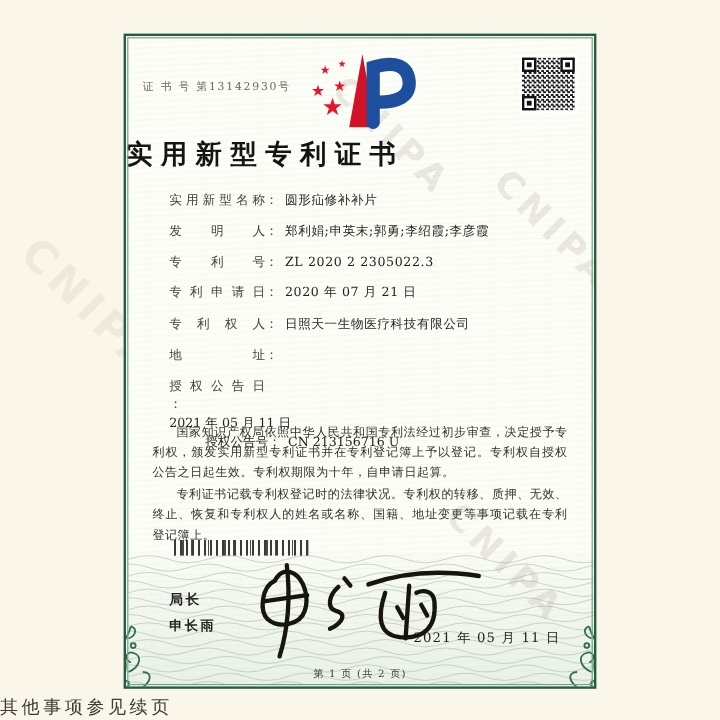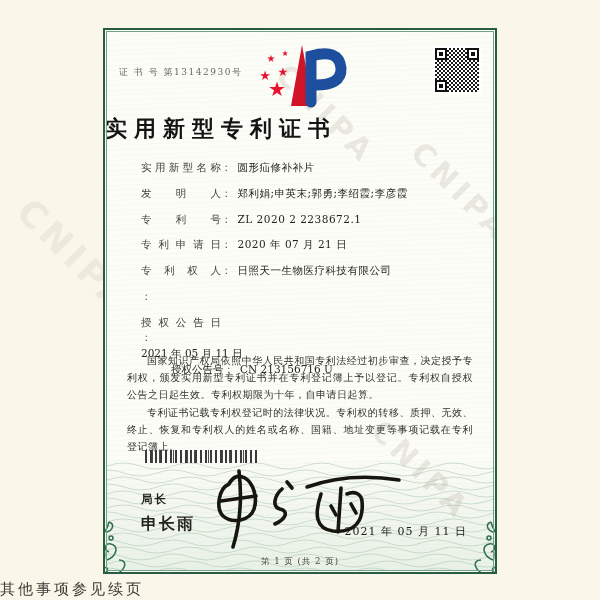--- a/index.html
+++ b/index.html
@@ -60,21 +60,21 @@
   
   .wave-band{position:absolute;left:2px;right:2px;bottom:2px;height:110px;overflow:hidden;
     background:linear-gradient(180deg,rgba(233,240,230,0.15),rgba(214,229,213,0.5));}
   .barcode{
     position:absolute;left:40px;top:420px;width:112px;height:13px;
     background-image:
       repeating-linear-gradient(90deg,#3a3a3a 0 2px,transparent 2px 5px),
       repeating-linear-gradient(90deg,#4a4a4a 0 1px,transparent 1px 7px);
   }
   .signer-title{position:absolute;left:36px;top:462px;font-size:11.5px;font-weight:bold;color:#23231f;letter-spacing:2px;}
-  .signer-name{position:absolute;left:36px;top:484px;font-size:16px;font-weight:bold;color:#23231f;letter-spacing:2px;}
+  .signer-name{position:absolute;left:36px;top:484px;font-size:11px;font-weight:bold;color:#23231f;letter-spacing:2px;}
   .signature{position:absolute;left:100px;top:432px;width:220px;height:90px;}
   .sign-date{position:absolute;right:28px;top:494px;font-size:11px;color:#1d1d1a;letter-spacing:1px;}
   .page-no{position:absolute;left:0;right:0;top:526px;text-align:center;font-size:8.5px;color:#44403a;letter-spacing:1px;}
   
   .corner{position:absolute;width:70px;height:70px;}
   .corner-left{left:-8px;bottom:-10px;}
   .corner-right{right:-8px;bottom:-10px;transform:scaleX(-1);}
   .wm{
     position:absolute;transform:rotate(45deg);font-family:"DejaVu Sans","Liberation Sans",sans-serif;
     font-weight:bold;letter-spacing:5px;color:rgba(158,148,132,0.20);pointer-events:none;
@@ -151,33 +151,34 @@
         <span class="row-value">圆形疝修补补片</span>
       </div>
       <div class="row">
         <span class="row-label">发明人</span>
           <span class="colon">：</span>
         <span class="row-value">郑利娟;申英末;郭勇;李绍霞;李彦霞</span>
       </div>
       <div class="row">
         <span class="row-label">专利号</span>
           <span class="colon">：</span>
-        <span class="row-value">ZL 2020 2 2238672.1</span>
+        <span class="row-value">ZL 2020 2 2305022.3</span>
       </div>
       <div class="row">
         <span class="row-label">专利申请日</span>
           <span class="colon">：</span>
         <span class="row-value">2020 年 07 月 21 日</span>
       </div>
       <div class="row">
         <span class="row-label">专利权人</span>
           <span class="colon">：</span>
         <span class="row-value">日照天一生物医疗科技有限公司</span>
       </div>
       <div class="row">
+        <span class="row-label">地址</span>
           <span class="colon">：</span>
       </div>
       <div class="grant-row">
         <span class="row-label">授权公告日</span>
           <span class="colon">：</span>
         <span>2021 年 05 月 11 日</span>
         <span class="grant-pair2">
           <span>授权公告号</span>
             <span class="colon">：</span>
           <span>CN 213156716 U</span>

